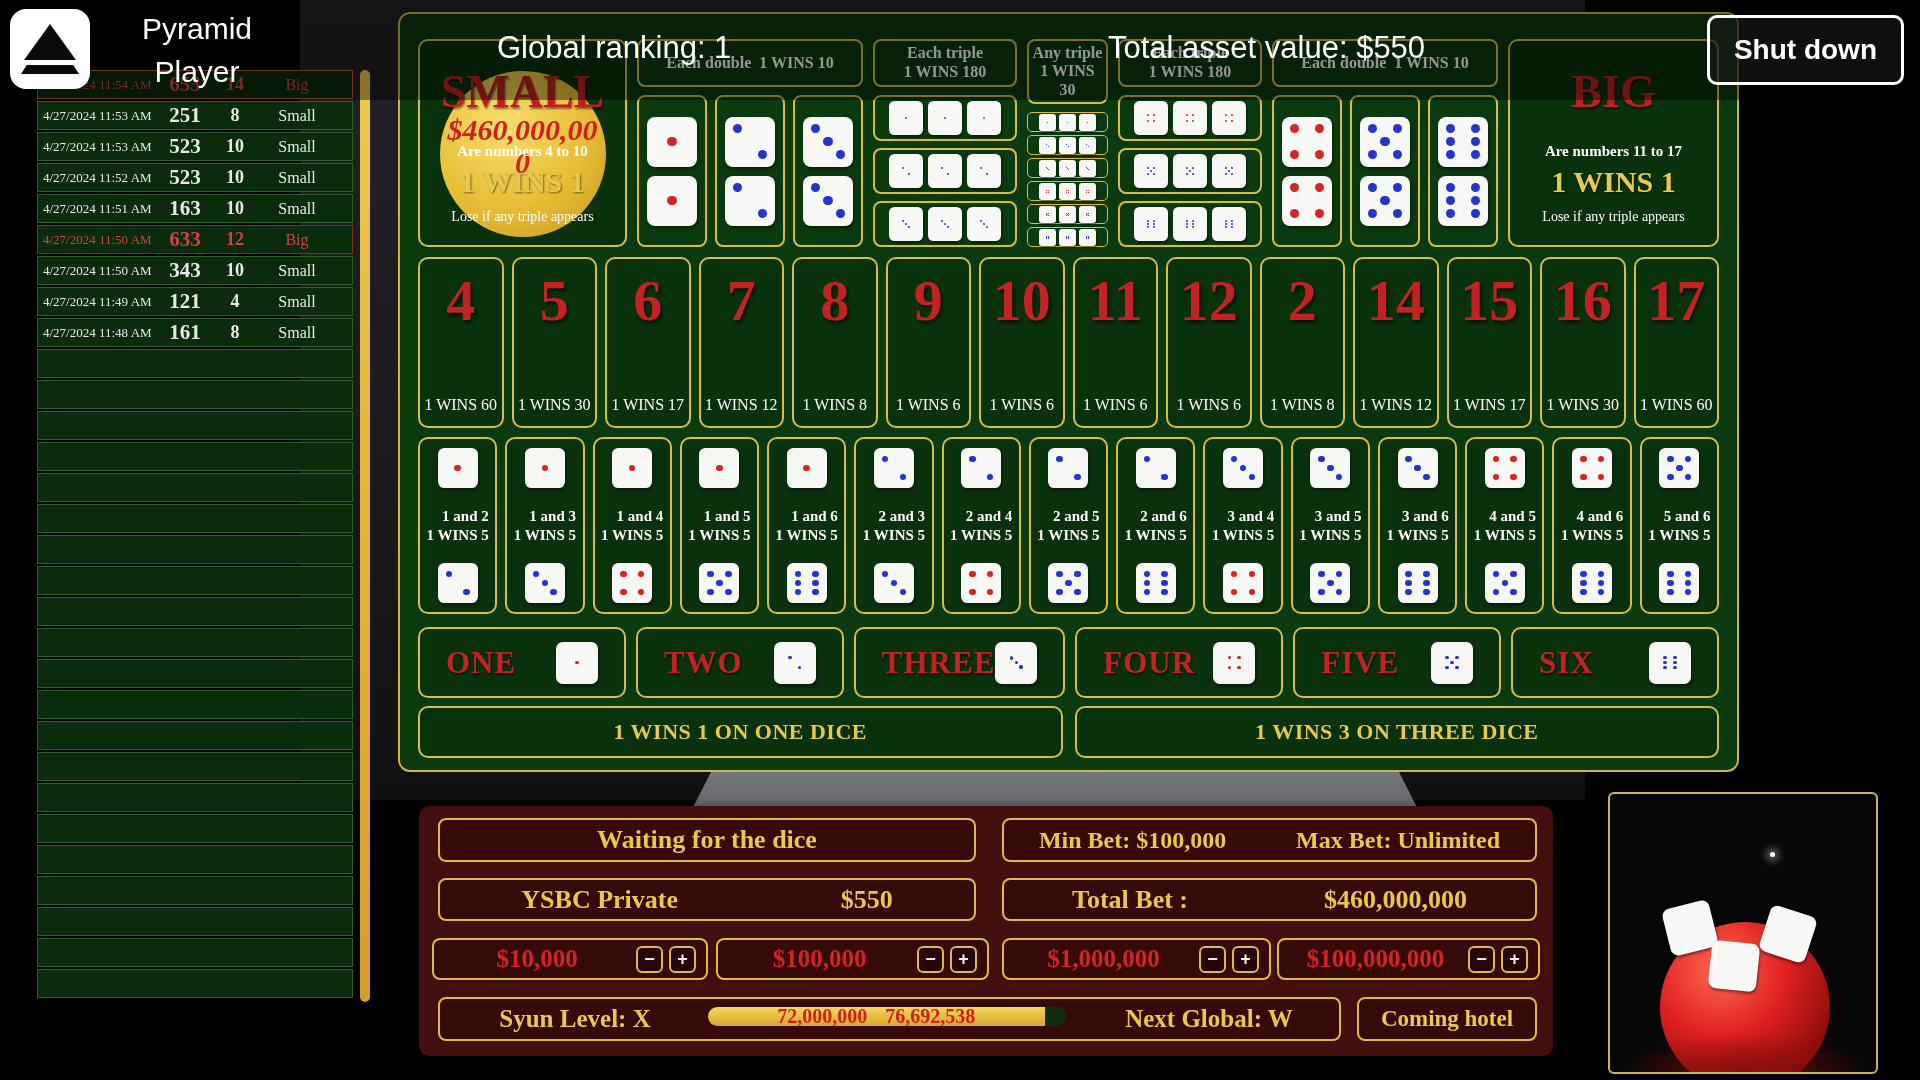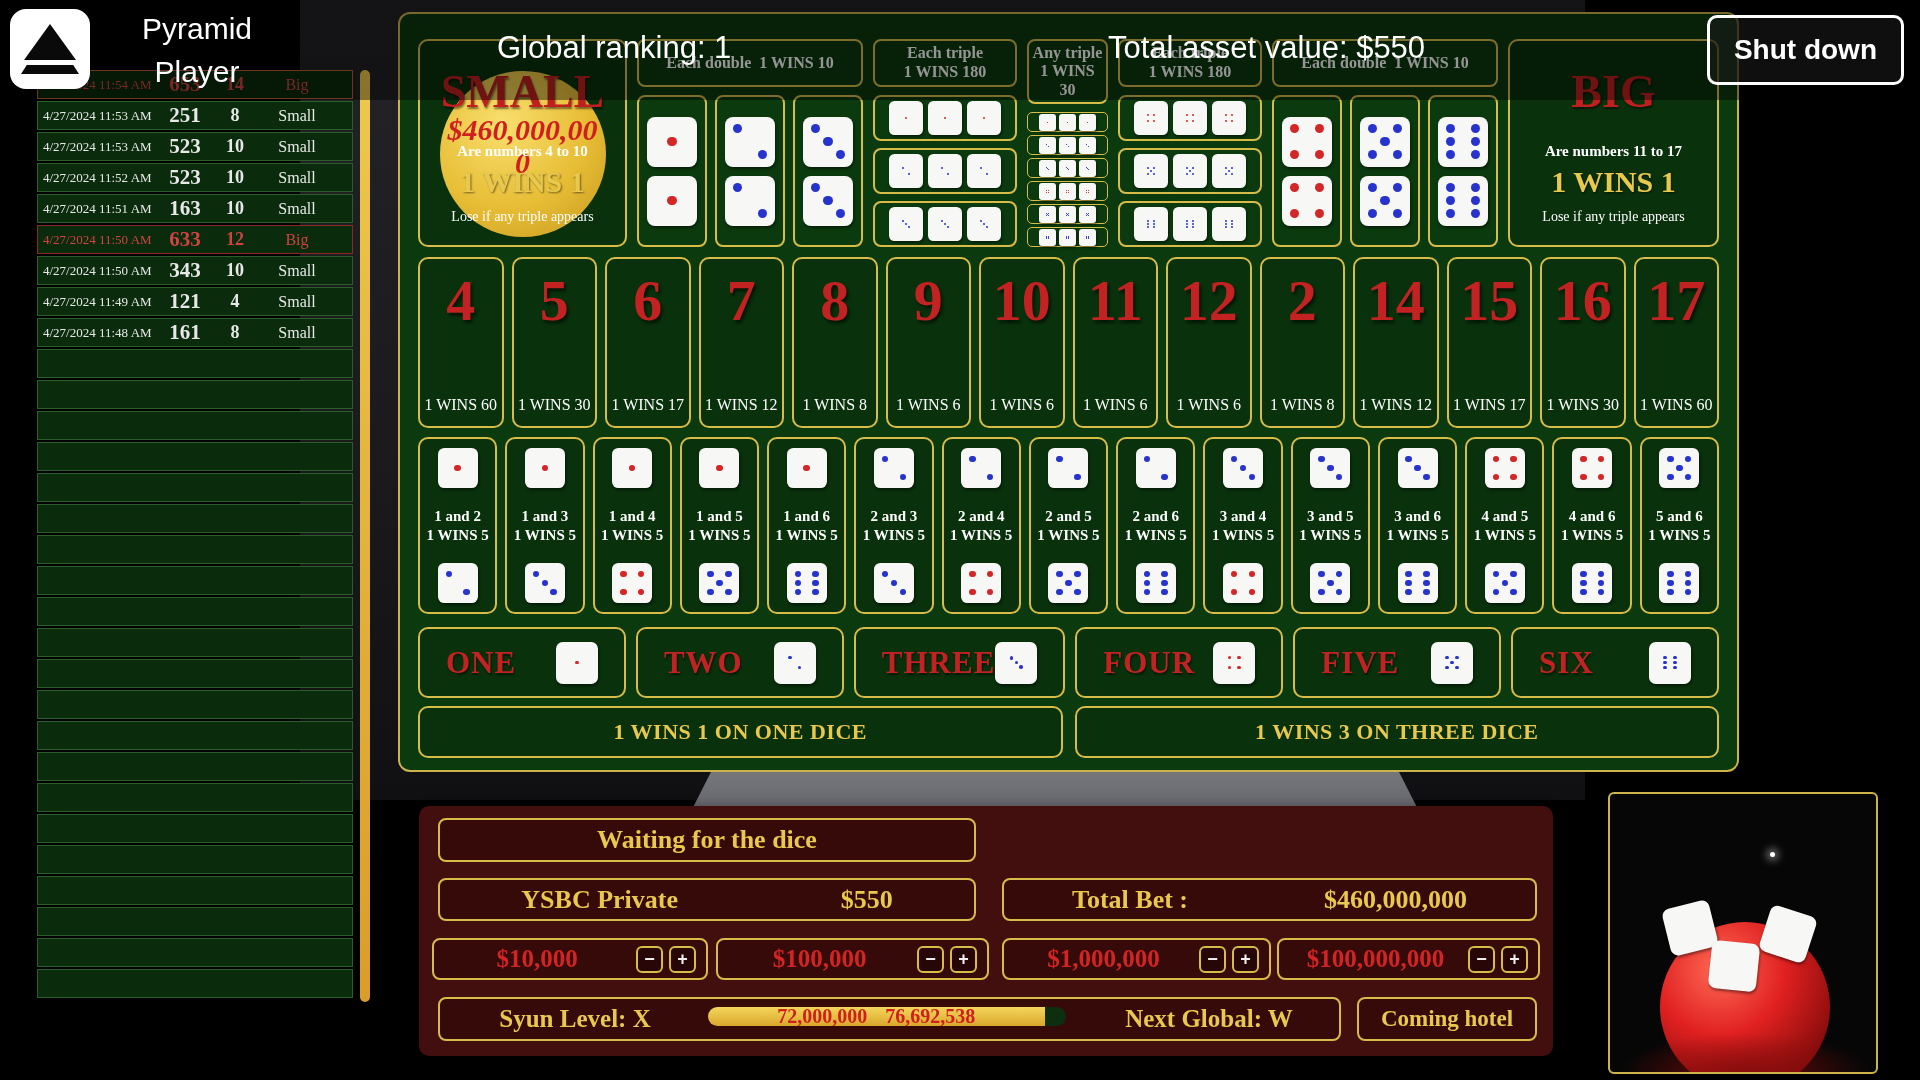--- a/index.html
+++ b/index.html
@@ -55,21 +55,21 @@
 .bs-title{position:absolute;top:24px;left:0;width:100%;text-align:center;font-size:46px;font-weight:bold;color:#bf1f1f;z-index:2;text-shadow:1px 2px 2px rgba(0,0,0,.5)}
 .bs-sub{position:absolute;top:102px;left:0;width:100%;text-align:center;color:#fff;font-weight:bold;font-size:15px;z-index:2}
 .bs-odds{position:absolute;top:124px;left:0;width:100%;text-align:center;color:#e9c94d;font-weight:bold;font-size:30px;z-index:2;text-shadow:1px 1px 2px rgba(0,0,0,.5)}
 .bs-note{position:absolute;top:168px;left:0;width:100%;text-align:center;color:#fff;font-size:14px;z-index:2}
 .chip{position:absolute;left:50%;top:30px;transform:translateX(-50%);width:166px;height:166px;border-radius:50%;background:radial-gradient(circle at 38% 32%,#f8df6e,#e7bd35 55%,#c6981f);z-index:1;display:flex;align-items:center;justify-content:center}
 .chip span{display:block;width:150px;text-align:center;font-style:italic;font-weight:bold;font-size:30px;line-height:1.1;color:#d11f1f;overflow-wrap:anywhere;transform:translateY(-8px)}
 .tz{flex:1;display:flex;flex-direction:column;align-items:center;justify-content:space-between;padding:16px 0 12px}
 .tz .num{font-size:58px;font-weight:bold;color:#c32222;line-height:.9;text-shadow:2px 3px 3px rgba(0,0,0,.55)}
 .tz .odds{color:#fff;font-weight:normal;font-size:16px}
 .cz{flex:1;display:flex;flex-direction:column;align-items:center;justify-content:space-between;padding:9px 0}
-.cz .lbl{text-align:center;color:#fff;font-weight:bold;font-size:15px;line-height:1.25}
+.cz .lbl{text-align:right;color:#fff;font-weight:bold;font-size:15px;line-height:1.25}
 .sz{flex:1;display:flex;align-items:center;justify-content:space-between;padding:0 26px}
 .sz .word{font-size:31px;font-weight:bold;color:#c32222;letter-spacing:1px;text-shadow:1px 2px 2px rgba(0,0,0,.5)}
 .pz{flex:1;display:flex;align-items:center;justify-content:center;color:#e9c94d;font-weight:bold;font-size:22px;letter-spacing:.5px}
 
 
 .die{background:#f7f7f5;border-radius:16%;display:grid;grid-template-columns:repeat(3,1fr);grid-template-rows:repeat(3,1fr);padding:9%;box-shadow:1px 2px 3px rgba(0,0,0,.45)}
 .die i{display:block;width:74%;height:74%;border-radius:50%;align-self:center;justify-self:center}
 .die.red i{background:#d32626}
 .die.blue i{background:#2633cc}
 .d50{width:50px;height:50px}.d42{width:42px;height:42px}.d40{width:40px;height:40px}.d38{width:38px;height:38px}.d34{width:34px;height:34px}.d17{width:17px;height:17px;border-radius:3px}
@@ -916,20 +916,24 @@
     <div class="row-payouts" id="payouts">
         <div class="zone pz">1 WINS 1 ON ONE DICE</div>
         <div class="zone pz">1 WINS 3 ON THREE DICE</div>
       </div>
   </div>
 
   <div class="panel">
     <div class="pbox status-box">
       <span>Waiting for the dice</span>
     </div>
+    <div class="pbox minmax-box">
+      <span>Min Bet: $100,000</span>
+      <span>Max Bet: Unlimited</span>
+    </div>
     <div class="pbox room-box">
       <span>YSBC Private</span>
       <span>$550</span>
     </div>
     <div class="pbox totalbet-box">
       <span>Total Bet :</span>
       <span>$460,000,000</span>
     </div>
 
     <div class="pbox cb cb1">

